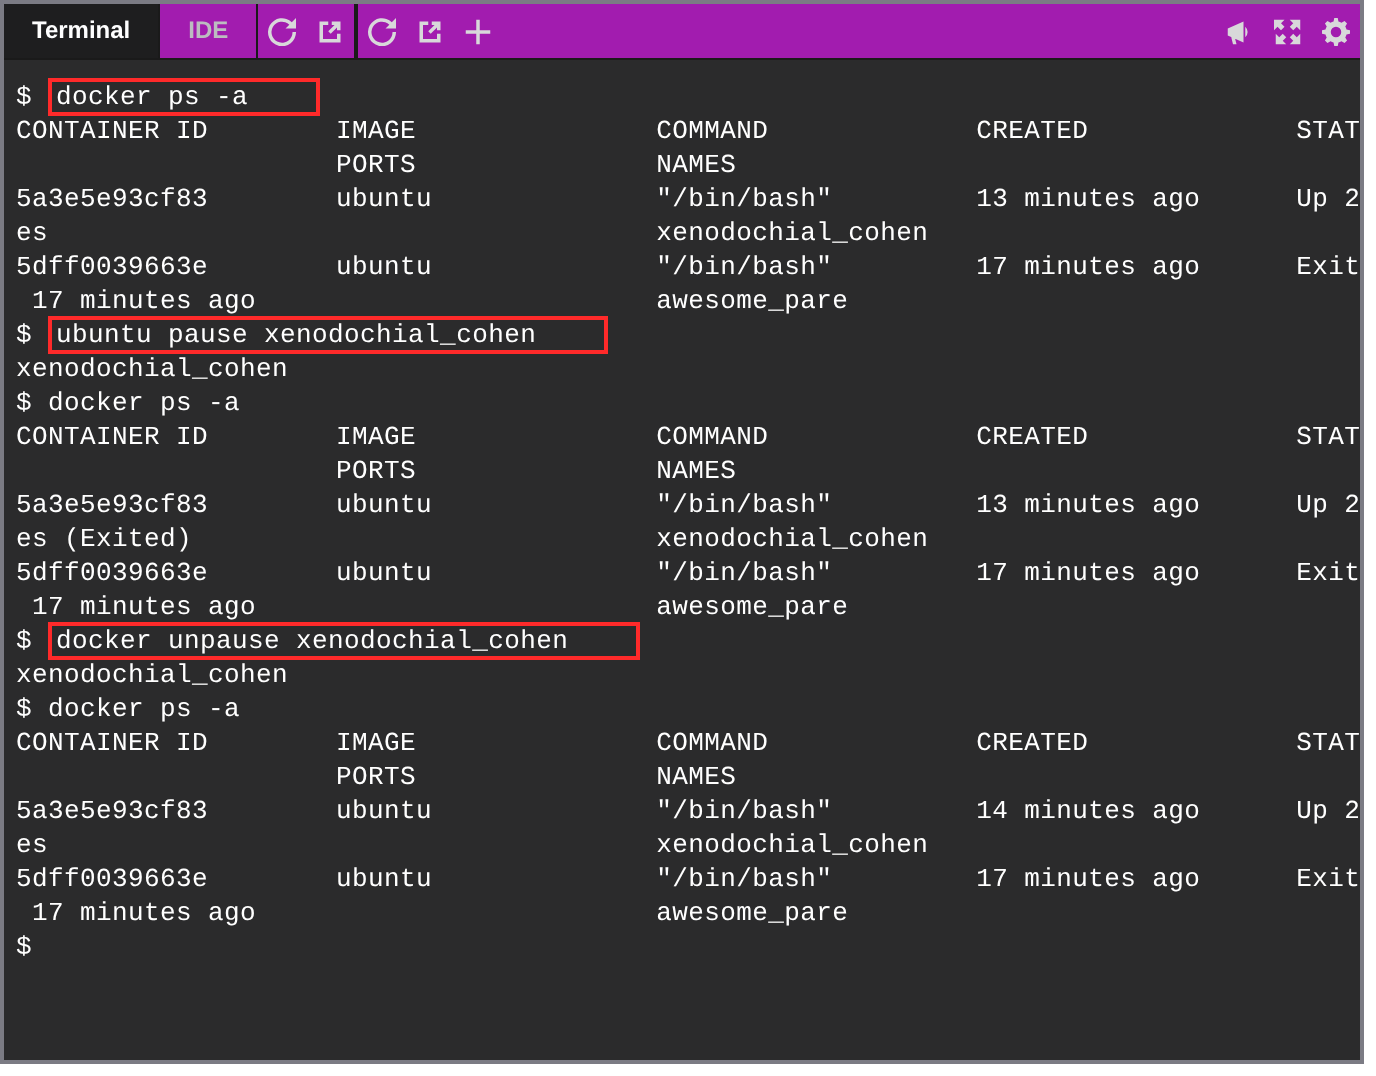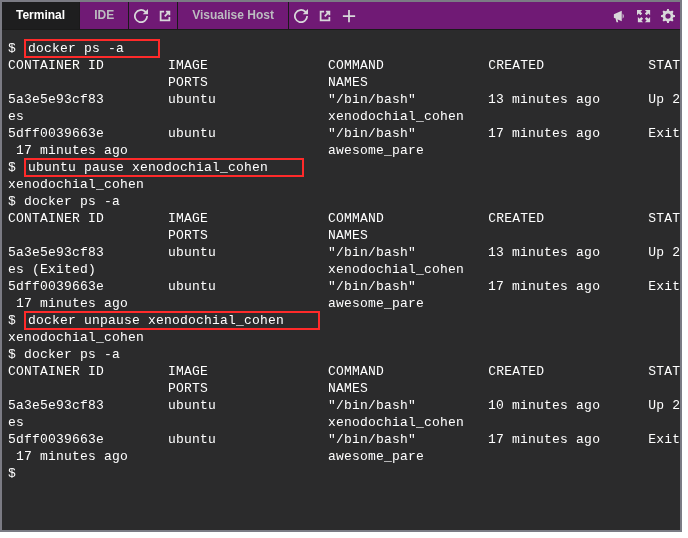--- a/index.html
+++ b/index.html
@@ -1,18 +1,18 @@
 <!DOCTYPE html>
 <html><head>
 <meta charset="utf-8">
 <style>
   * { margin:0; padding:0; box-sizing:border-box; }
   body { background:#fff; font-family:"Lucida Console","Courier New",monospace; font-size:13px; color:#fff; width:688px; height:538px; }
   .frame  { border:2px solid #7b7b84; width:682px; height:532px; position:relative; background:#2b2b2c; overflow:hidden; }
-  .tabbar { display:flex; align-items:stretch; height:28px; background:#701a75; border-bottom:1px solid #1a1a1a; }
+  .tabbar { display:flex; align-items:stretch; height:28px; background:#a21caf; border-bottom:1px solid #1a1a1a; }
   .tab    { padding:6px 14px 0 14px; font-family:Verdana,Arial,sans-serif; font-size:12px; font-weight:700; color:#bcbcc0; cursor:pointer; }
   .tab.active { background:#1e1e1f; color:#fff; }
   .tabsep { width:1px; background:#1a1a1a; }
   .ticon  { width:24px; display:flex; align-items:center; justify-content:center; color:#d8d8da; cursor:pointer; }
   .ticon svg { width:14px; height:14px; fill:#d8d8da; }
   .spacer { flex:1; }
   .term   { padding:10px 6px 4px 6px; white-space:pre; line-height:17px; letter-spacing:0.2px; overflow:hidden;}
   .hl     { border:2px solid #ff2a2a; display:inline-block; padding:0 2px; margin:-1px 0; line-height:15px;}
 </style>
 </head>
@@ -28,21 +28,20 @@
         <svg viewBox="0 0 16 16">
           <path d="M13.6 2.4A8 8 0 1 0 16 8h-2a6 6 0 1 1-1.8-4.2L10 6h6V0z"></path>
         </svg>
       </div>
     <div class="ticon">
         <svg viewBox="0 0 16 16">
           <path d="M2 2h5v2H4v8h8V9h2v5H2zM9 2h5v5h-2V5.4L8.4 9 7 7.6 10.6 4H9z"></path>
         </svg>
       </div>
     <div class="tabsep"></div>
-    <div class="tab">Visualise Host</div>
     <div class="tabsep"></div>
     <div class="ticon">
         <svg viewBox="0 0 16 16">
           <path d="M13.6 2.4A8 8 0 1 0 16 8h-2a6 6 0 1 1-1.8-4.2L10 6h6V0z"></path>
         </svg>
       </div>
     <div class="ticon">
         <svg viewBox="0 0 16 16">
           <path d="M2 2h5v2H4v8h8V9h2v5H2zM9 2h5v5h-2V5.4L8.4 9 7 7.6 10.6 4H9z"></path>
         </svg>
@@ -84,18 +83,18 @@
                     <span>PORTS</span>               <span>NAMES</span>
 <span>5a3e5e93cf83</span>        <span>ubuntu</span>              <span>"/bin/bash"</span>         <span>13 minutes ago</span>      <span>Up 2 minut</span>
 <span>es (Exited)</span>                             <span>xenodochial_cohen</span>
 <span>5dff0039663e</span>        <span>ubuntu</span>              <span>"/bin/bash"</span>         <span>17 minutes ago</span>      <span>Exited (0)</span>
 <span> 17 minutes ago</span>                         <span>awesome_pare</span>
 <span>$</span> <span class="hl"><span>docker unpause xenodochial_cohen</span>    </span>
 <span>xenodochial_cohen</span>
 <span>$</span> <span>docker ps -a</span>
 <span>CONTAINER ID</span>        <span>IMAGE</span>               <span>COMMAND</span>             <span>CREATED</span>             <span>STATUS</span>
                     <span>PORTS</span>               <span>NAMES</span>
-<span>5a3e5e93cf83</span>        <span>ubuntu</span>              <span>"/bin/bash"</span>         <span>10 minutes ago</span>      <span>Up 2 minut</span>
+<span>5a3e5e93cf83</span>        <span>ubuntu</span>              <span>"/bin/bash"</span>         <span>14 minutes ago</span>      <span>Up 2 minut</span>
 <span>es</span>                                      <span>xenodochial_cohen</span>
 <span>5dff0039663e</span>        <span>ubuntu</span>              <span>"/bin/bash"</span>         <span>17 minutes ago</span>      <span>Exited (0)</span>
 <span> 17 minutes ago</span>                         <span>awesome_pare</span>
 <span>$</span></div>
 </div>
 
 </body></html>

